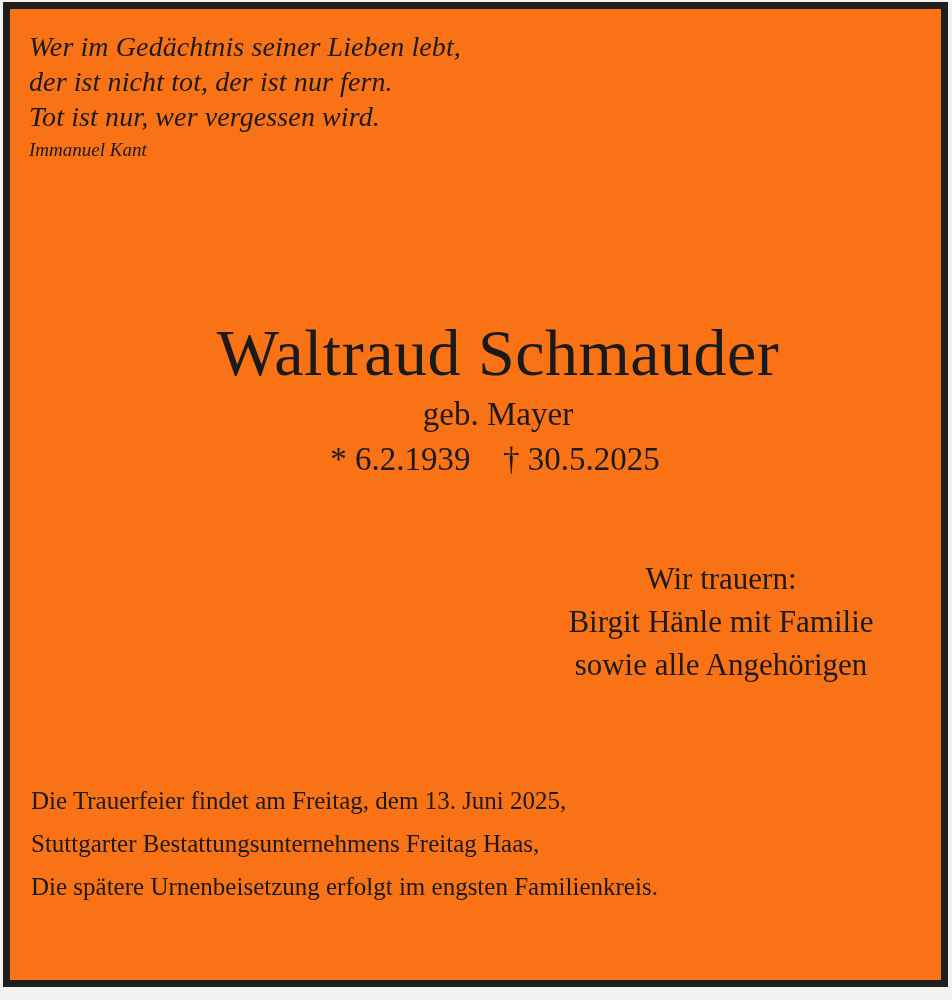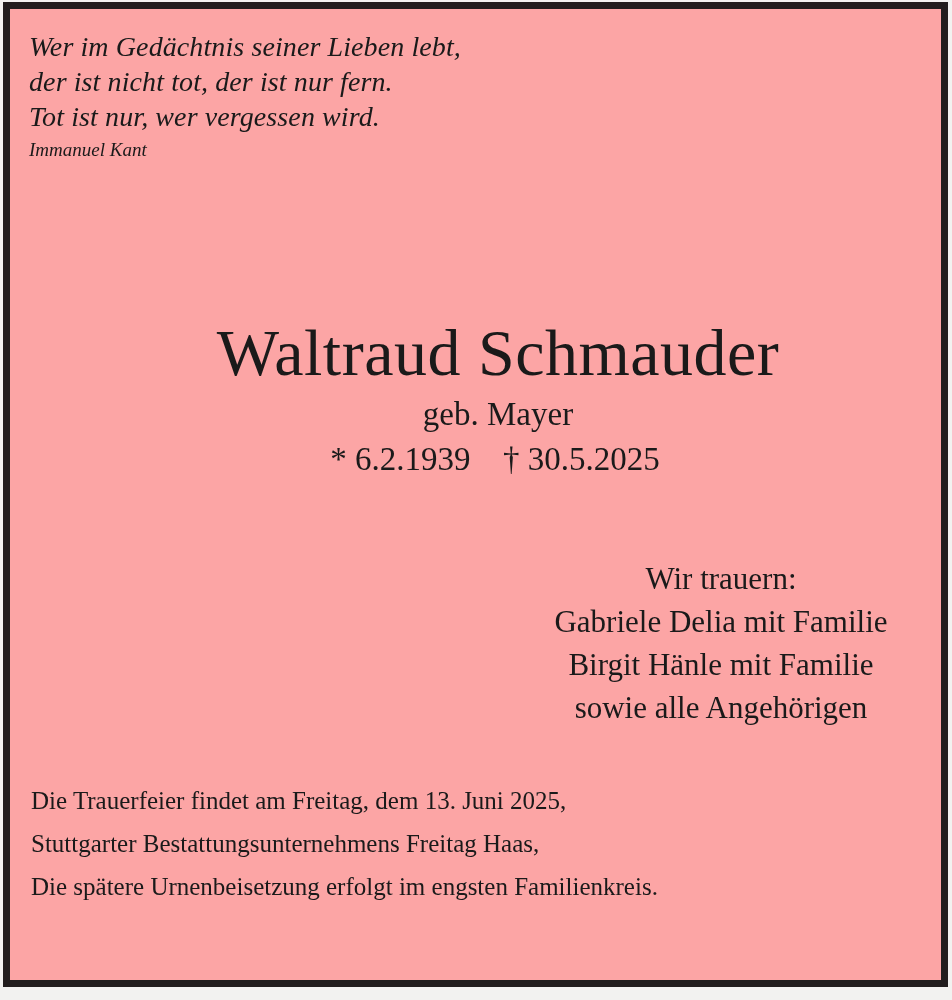--- a/index.html
+++ b/index.html
@@ -30,21 +30,21 @@
     background: #ffffff;
     box-sizing: border-box;
   }
 
   .inner {
     position: absolute;
     left: 0;
     top: 0;
     right: 0;
     bottom: 0;
-    background: #fca5a5;
+    background: #f97316;
     padding: 0;
     box-sizing: border-box;
   }
 
   
   .epigraph {
     position: absolute;
     left: 19px;
     top: 20px;
     width: 640px;
@@ -157,21 +157,20 @@
           <span>*</span>
           <span>6.2.1939</span>
           <span class="sep"></span>
           <span>†</span>
           <span>30.5.2025</span>
         </div>
       </div>
 
       <div class="mourners">
         <div class="line">Wir trauern:</div>
-        <div class="line">Gabriele Delia mit Familie</div>
         <div class="line">Birgit Hänle mit Familie</div>
         <div class="line">sowie alle Angehörigen</div>
       </div>
 
       <div class="details">
         <div class="line">Die Trauerfeier findet am Freitag, dem 13. Juni 2025,</div>
         <div class="line">Stuttgarter Bestattungsunternehmens Freitag Haas,</div>
         <div class="line">Die spätere Urnenbeisetzung erfolgt im engsten Familienkreis.</div>
       </div>
 

